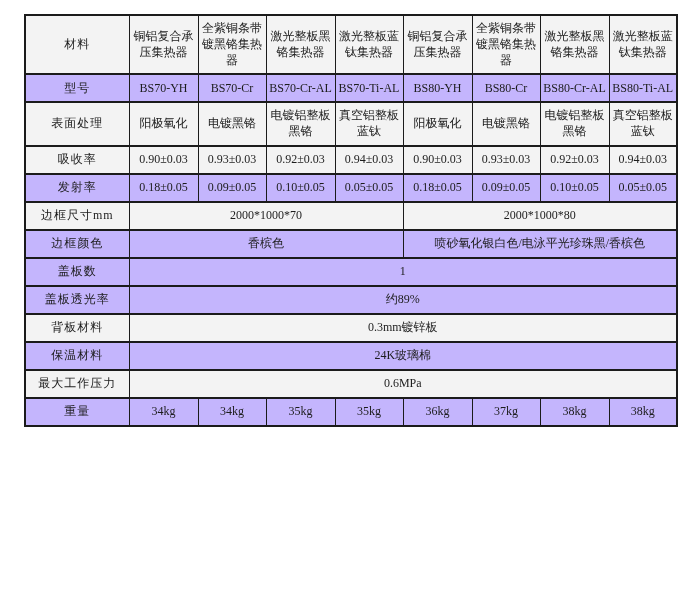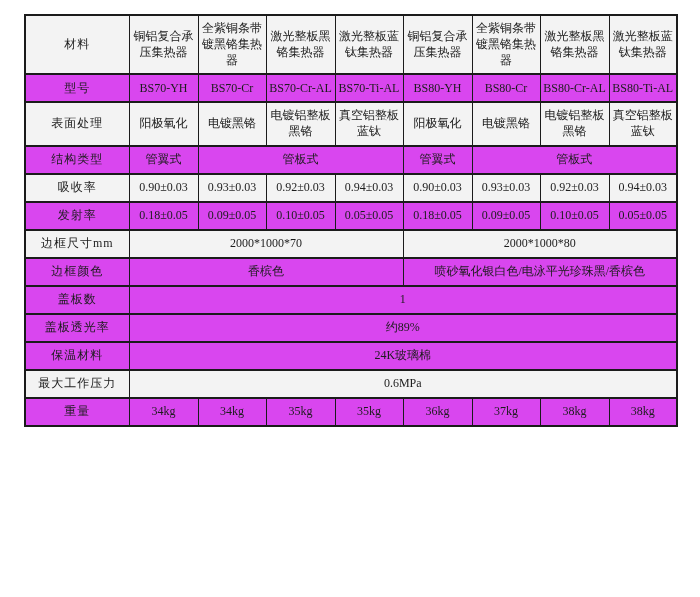--- a/index.html
+++ b/index.html
@@ -39,21 +39,21 @@
     padding: 5px 2px;
     line-height: 1.32;
     height: 16px;
     word-break: break-all;
     overflow: hidden;
   }
   tr.shaded td {
     background: #f3f3f3;
   }
   tr:not(.shaded) td {
-    background: #d946ef;
+    background: #c4b5fd;
   }
   td.label-cell {
     letter-spacing: 1px;
   }
 </style>
 </head>
 <body>
 
 <div class="page">
   <table class="spec-table">
@@ -95,27 +95,20 @@
           <td class="label-cell">表面处理</td>
           <td>阳极氧化</td>
           <td>电镀黑铬</td>
           <td>电镀铝整板黑铬</td>
           <td>真空铝整板蓝钛</td>
           <td>阳极氧化</td>
           <td>电镀黑铬</td>
           <td>电镀铝整板黑铬</td>
           <td>真空铝整板蓝钛</td>
         </tr>
-        <tr>
-          <td class="label-cell">结构类型</td>
-          <td>管翼式</td>
-          <td colspan="3">管板式</td>
-          <td>管翼式</td>
-          <td colspan="3">管板式</td>
-        </tr>
         <tr class="shaded">
           <td class="label-cell">吸收率</td>
           <td>0.90±0.03</td>
           <td>0.93±0.03</td>
           <td>0.92±0.03</td>
           <td>0.94±0.03</td>
           <td>0.90±0.03</td>
           <td>0.93±0.03</td>
           <td>0.92±0.03</td>
           <td>0.94±0.03</td>
@@ -142,20 +135,24 @@
           <td colspan="4">喷砂氧化银白色/电泳平光珍珠黑/香槟色</td>
         </tr>
         <tr>
           <td class="label-cell">盖板数</td>
           <td colspan="8">1</td>
         </tr>
         <tr>
           <td class="label-cell">盖板透光率</td>
           <td colspan="8">约89%</td>
         </tr>
+        <tr class="shaded">
+          <td class="label-cell">背板材料</td>
+          <td colspan="8">0.3mm镀锌板</td>
+        </tr>
         <tr>
           <td class="label-cell">保温材料</td>
           <td colspan="8">24K玻璃棉</td>
         </tr>
         <tr class="shaded">
           <td class="label-cell">最大工作压力</td>
           <td colspan="8">0.6MPa</td>
         </tr>
         <tr>
           <td class="label-cell">重量</td>

